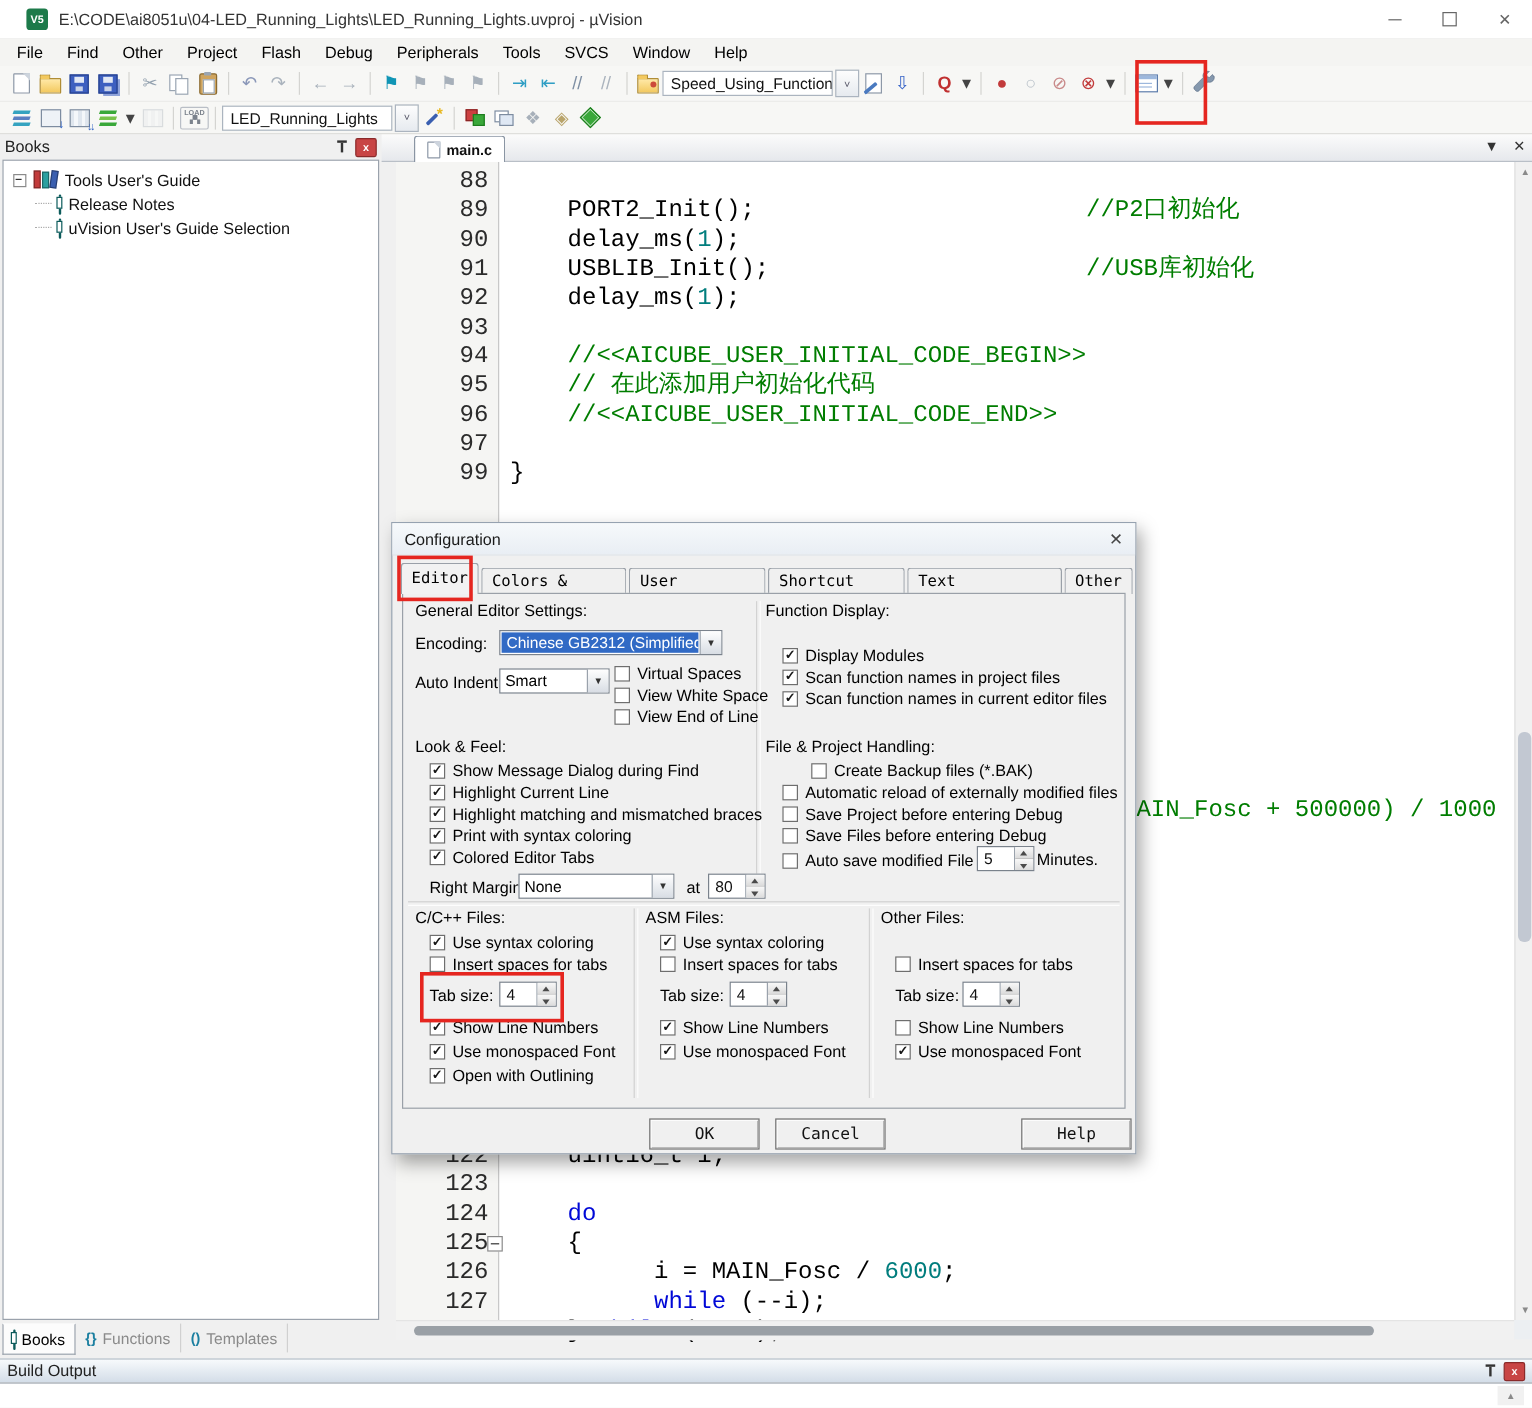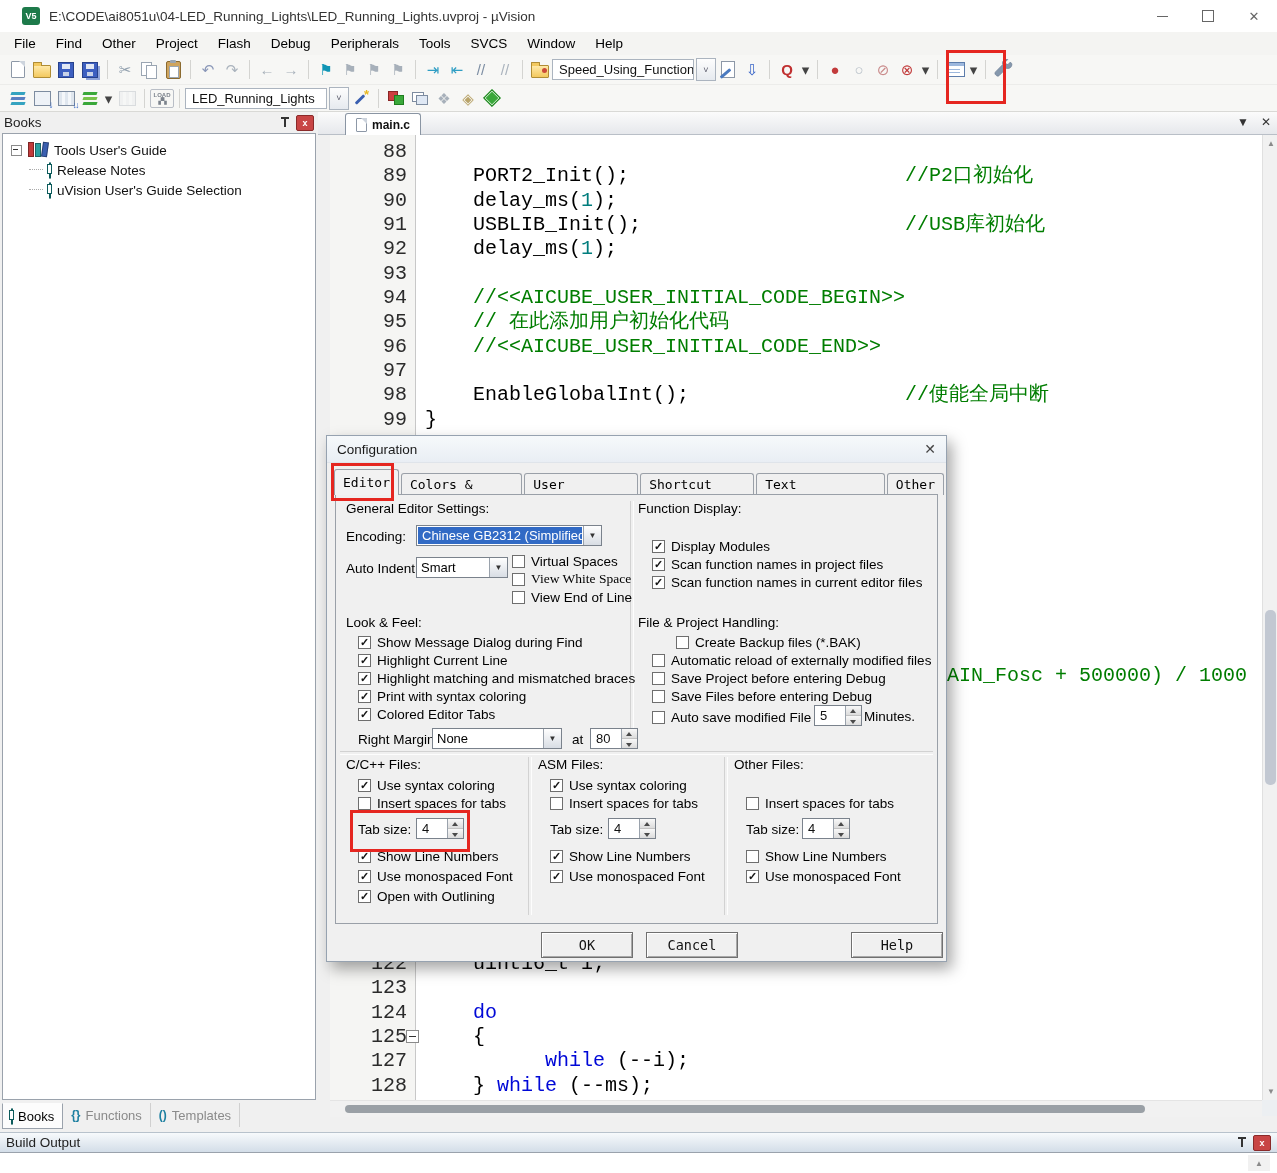--- a/index.html
+++ b/index.html
@@ -468,28 +468,28 @@
     <div class="crow"><span class="lnum">88</span><span class="lcode"></span></div>
     <div class="crow"><span class="lnum">89</span><span class="lcode"><span class="s-p">    PORT2_Init();</span></span><span class="lcmt">//P2口初始化</span></div>
     <div class="crow"><span class="lnum">90</span><span class="lcode"><span class="s-p">    delay_ms(</span><span class="s-n">1</span><span class="s-p">);</span></span></div>
     <div class="crow"><span class="lnum">91</span><span class="lcode"><span class="s-p">    USBLIB_Init();</span></span><span class="lcmt">//USB库初始化</span></div>
     <div class="crow"><span class="lnum">92</span><span class="lcode"><span class="s-p">    delay_ms(</span><span class="s-n">1</span><span class="s-p">);</span></span></div>
     <div class="crow"><span class="lnum">93</span><span class="lcode"></span></div>
     <div class="crow"><span class="lnum">94</span><span class="lcode"><span class="s-c">    //&lt;&lt;AICUBE_USER_INITIAL_CODE_BEGIN&gt;&gt;</span></span></div>
     <div class="crow"><span class="lnum">95</span><span class="lcode"><span class="s-c">    // 在此添加用户初始化代码</span></span></div>
     <div class="crow"><span class="lnum">96</span><span class="lcode"><span class="s-c">    //&lt;&lt;AICUBE_USER_INITIAL_CODE_END&gt;&gt;</span></span></div>
     <div class="crow"><span class="lnum">97</span><span class="lcode"></span></div>
-    <div class="crow"><span class="lnum">98</span><span class="lcode"><span class="s-p">    EnableGlobalInt();</span></span><span class="lcmt">//使能全局中断</span></div>
     <div class="crow"><span class="lnum">99</span><span class="lcode"><span class="s-p">}</span></span></div>
   </div>
 <div class="code-lines" id="code-bottom" style="top:952px">
     <div class="crow"><span class="lnum">122</span><span class="lcode"><span class="s-p">    uint16_t i;</span></span></div>
     <div class="crow"><span class="lnum">123</span><span class="lcode"></span></div>
     <div class="crow"><span class="lnum">124</span><span class="lcode"><span class="s-p">    </span><span class="s-kw">do</span></span></div>
     <div class="crow"><span class="lnum">125</span><span class="foldbox"></span><span class="lcode"><span class="s-p">    {</span></span></div>
+    <div class="crow"><span class="lnum">126</span><span class="lcode"><span class="s-p">          i = MAIN_Fosc / </span><span class="s-n">6000</span><span class="s-p">;</span></span></div>
     <div class="crow"><span class="lnum">127</span><span class="lcode"><span class="s-p">          </span><span class="s-kw">while</span><span class="s-p"> (--i);</span></span></div>
     <div class="crow"><span class="lnum">128</span><span class="lcode"><span class="s-p">    } </span><span class="s-kw">while</span><span class="s-p"> (--ms);</span></span></div>
   </div>
 <div class="side-frag s-c">AIN_Fosc + 500000) / 1000</div>
 <div class="vscroll">
   <span class="varr" style="top:4px">▲</span>
   <div class="vthumb"></div>
   <span class="varr" style="bottom:4px">▼</span>
 </div>
 <div class="hscroll">
@@ -597,21 +597,21 @@
       <span class="spin-btns">
           <i class="up"></i>
           <i class="dn"></i>
         </span>
     </div>
     <div></div>
   <div class="chk" style="left: 176px; top: 58px;">
         <span class="cbox"></span>
         <span class="clabel">Virtual Spaces</span>
       </div>
-      <div class="chk" style="left: 176px; top: 76px; font-family: Liberation Serif, serif;">
+      <div class="chk" style="left: 176px; top: 76px;">
         <span class="cbox"></span>
         <span class="clabel">View White Space</span>
       </div>
       <div class="chk" style="left: 176px; top: 94px;">
         <span class="cbox"></span>
         <span class="clabel">View End of Line</span>
       </div>
       <div class="chk" style="left: 316px; top: 43px;">
         <span class="cbox">✓</span>
         <span class="clabel">Display Modules</span>

